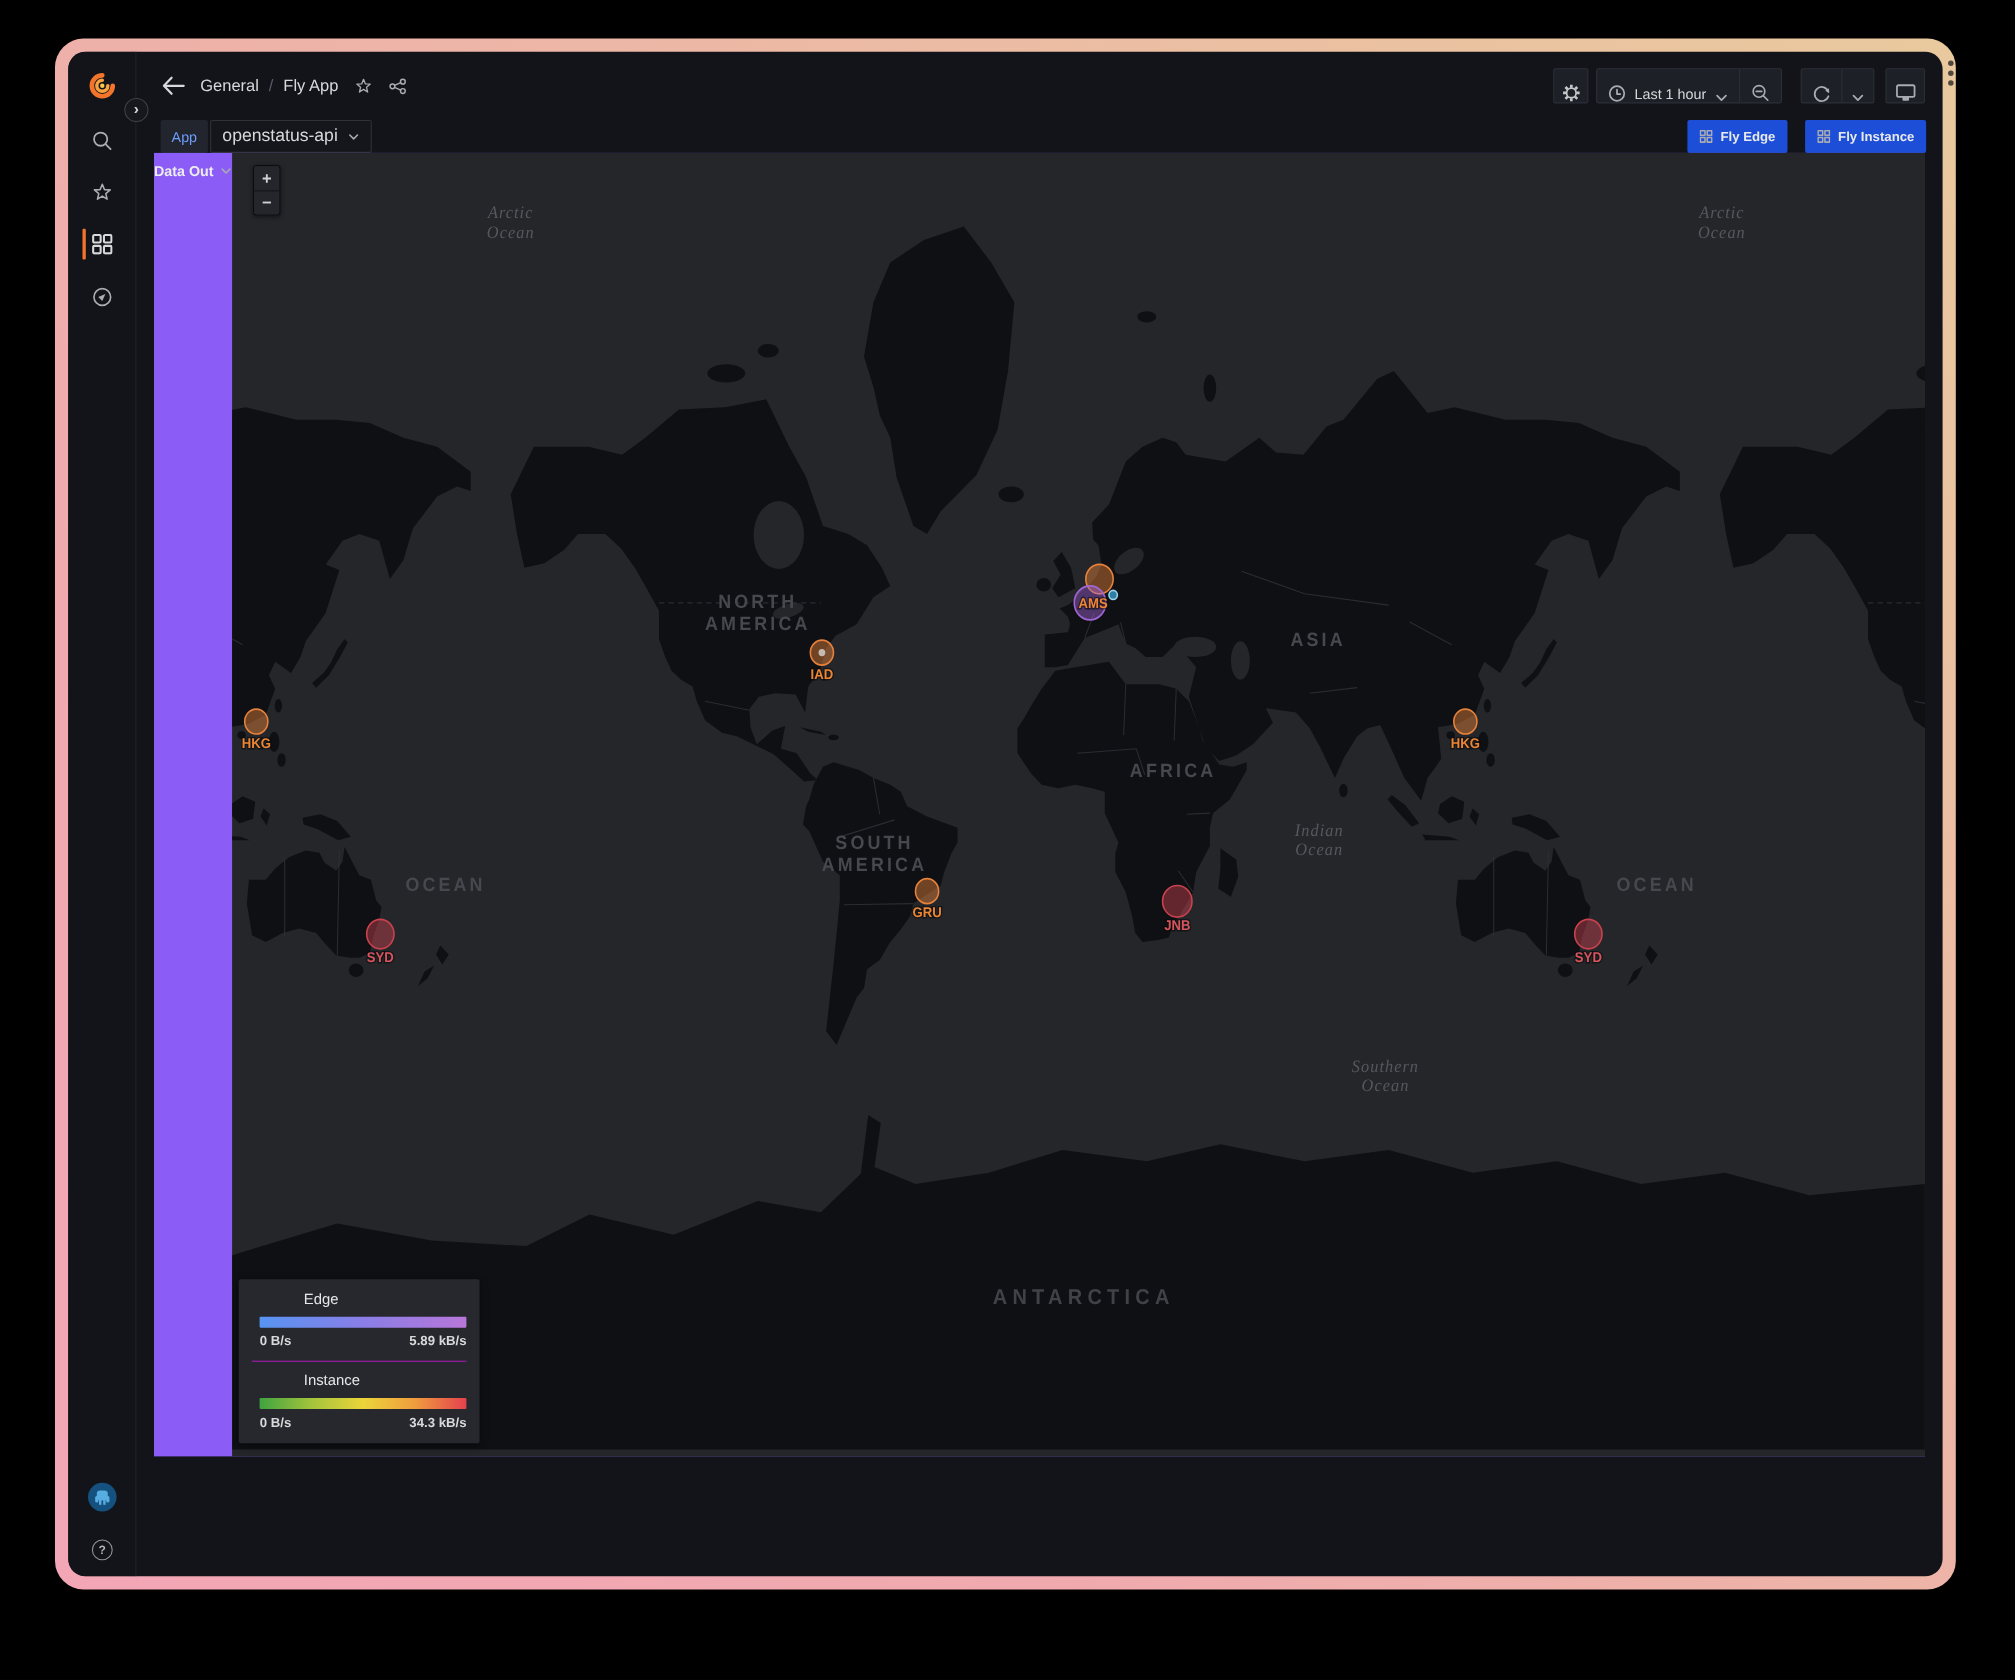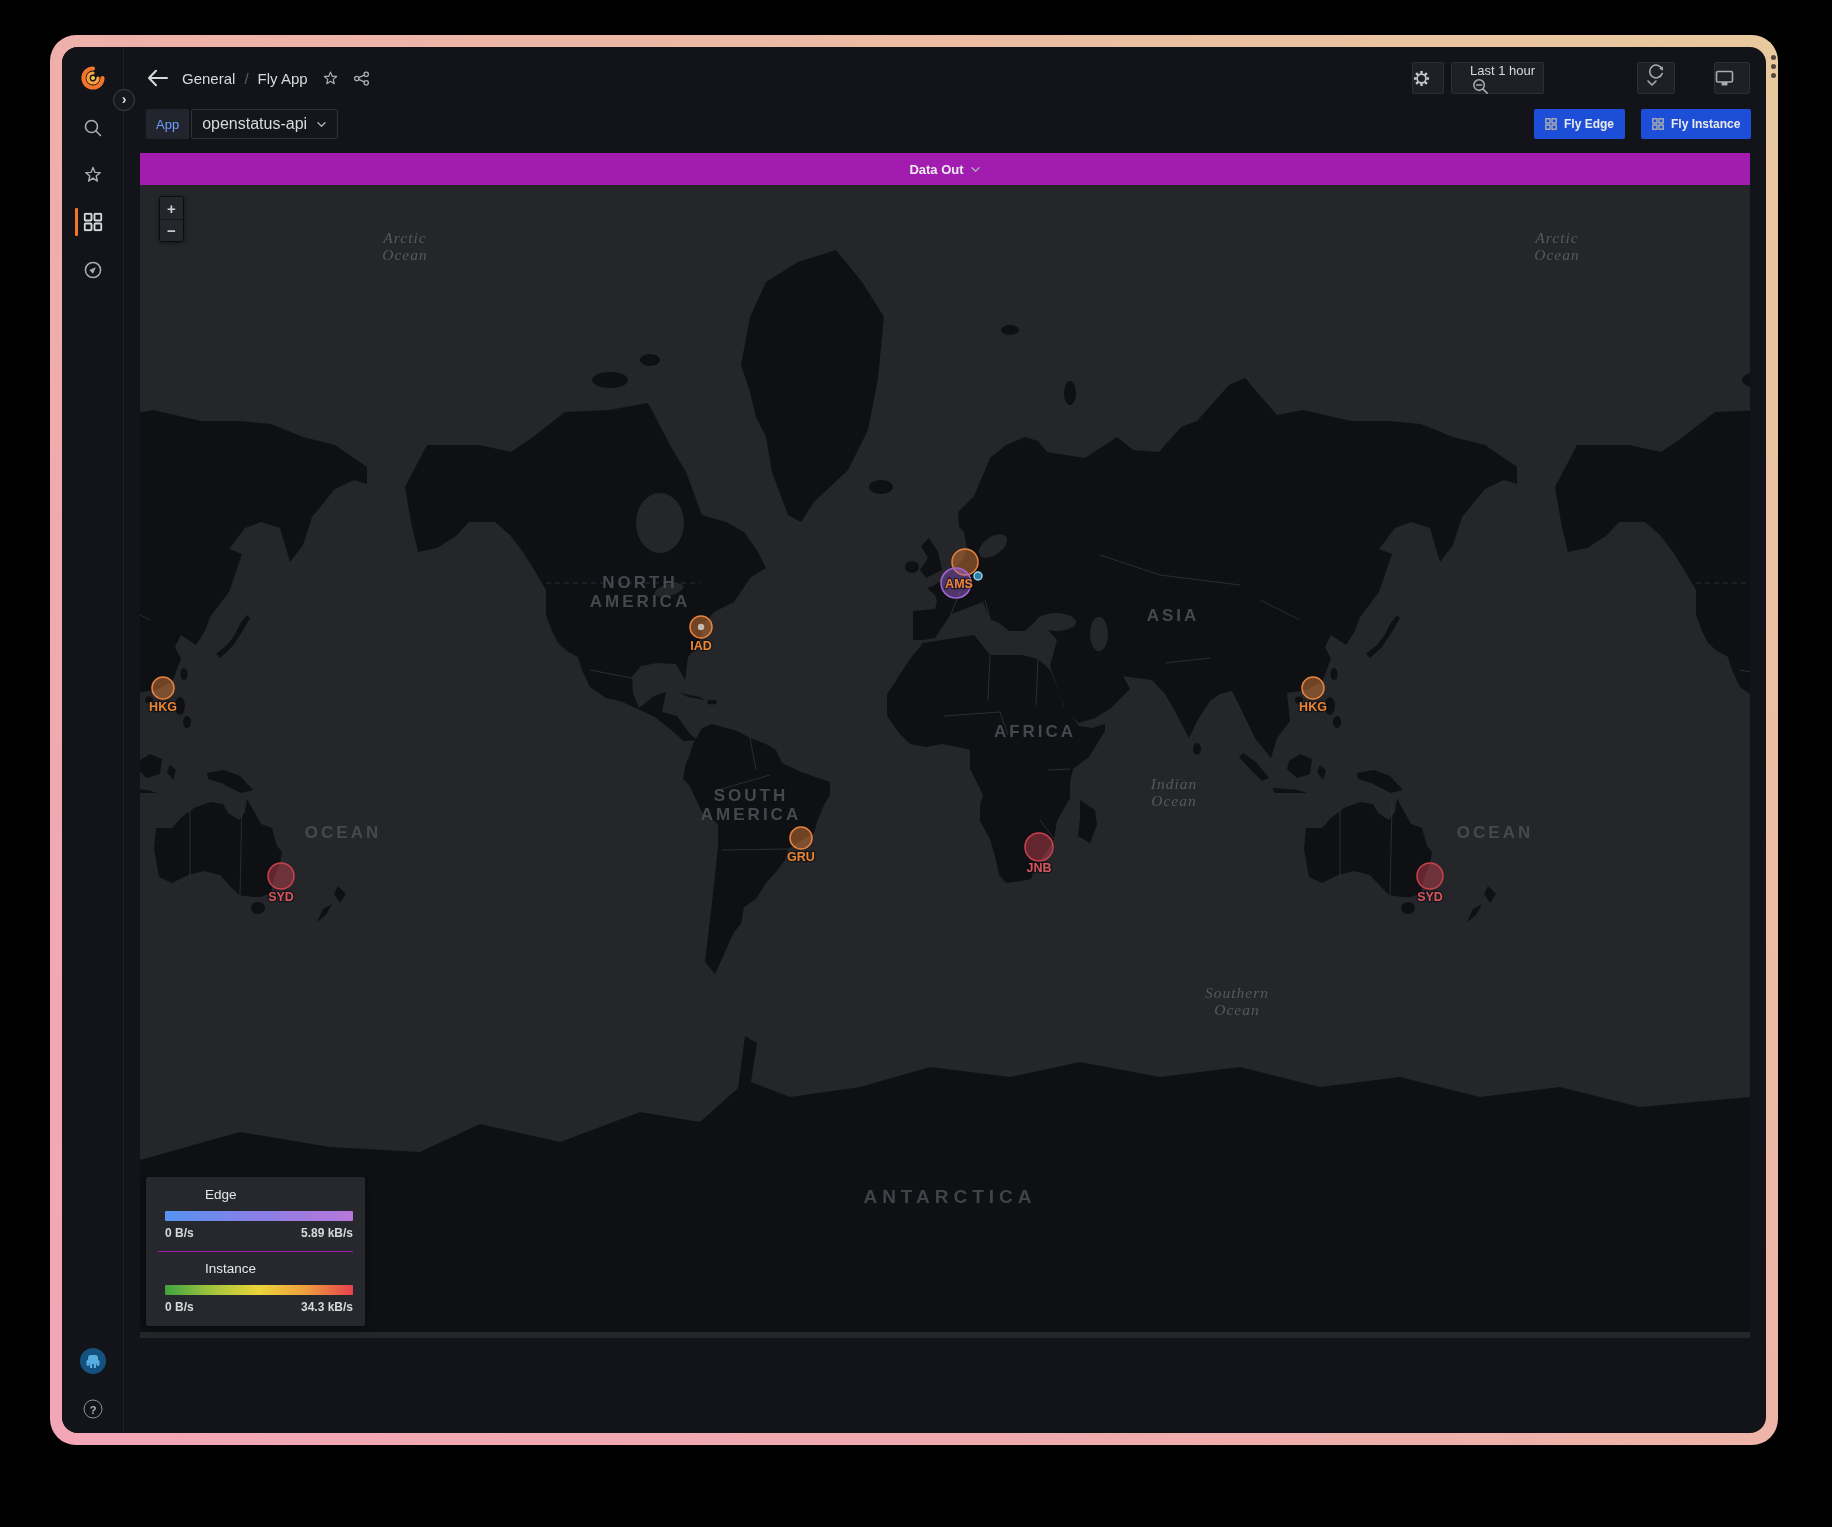--- a/index.html
+++ b/index.html
@@ -34,39 +34,39 @@
   
   .topbar { position:absolute; left:0; right:0; top:0; height:62px; }
   .back-btn { position:absolute; left:84px; top:19px; width:24px; height:24px;
     display:flex; align-items:center; justify-content:center; cursor:pointer; }
   .breadcrumb { position:absolute; left:120px; top:0; height:62px; display:flex;
     align-items:center; font-size:15px; color:#D8D9DA;justify-content:space-between; }
   .crumb { cursor:pointer; }
   .crumb-sep { color:#5A5D63; margin:0 9px; }
   .crumb-icon { margin-left:14px; display:flex; cursor:pointer; }
   .tb-group { position:absolute; top:15px; height:32px; background:#1D2026;
-    border:1px solid #2C2F36; border-radius:2px; display:flex; align-items:flex-start;
-    color:#D8D9DA; cursor:pointer;flex-direction:column; }
+    border:1px solid #2C2F36; border-radius:2px; display:flex; align-items:flex-end;
+    color:#D8D9DA; cursor:pointer; }
   .tb-divider { width:1px; align-self:stretch; background:#2C2F36; }
   .time-label { font-size:13px; font-weight:500; margin:0 8px 0 8px; white-space:nowrap; }
 
   
   .var-group { position:absolute; left:84px; top:62px; height:30px; display:flex; gap:2px; }
   .var-label { background:#22252D; border-radius:2px; color:#6E9FFF; font-size:13px;
     font-weight:500; display:flex; align-items:center; padding:0 10px; }
   .var-value { background:#14161B; border:1px solid #2E3138; border-radius:2px;
     color:#D8D9DA; font-size:16px; display:flex; align-items:center; gap:9px;
     padding:0 10px; cursor:pointer; }
   .fly-btn { position:absolute; top:62px; height:30px; background:#1d4ed8;
     border-radius:2px; display:flex; align-items:center; gap:7px; padding:0 11px;
     font-size:12px; font-weight:bold; color:#E9EAEB; cursor:pointer; }
 
   
-  .panel { position:absolute; left:78px; top:106px; width:1610px; height:1185px;
-    background:#a21caf; display:flex; flex-direction:column; }
+  .panel { position:absolute; left:78px; top:92px; width:1610px; height:1185px;
+    background:#8b5cf6; display:flex; }
   .panel-header { height:32px; display:flex; align-items:center; justify-content:center;
     gap:6px; font-size:13px; font-weight:600; color:#ECEDEE; cursor:pointer; }
   .map { flex:1; position:relative; background:#24262A; overflow:hidden; }
   .map-svg { position:absolute; inset:0; width:100%; height:100%; display:block; }
 
   .land { fill:#0F1014; }
   .cutout { fill:#24262A; }
   .border-line { fill:none; stroke:#2E3136; stroke-width:1; opacity:.85; }
   .border-dashed { stroke-dasharray:5 4; }
   .marker-label { font-family:"Liberation Sans",sans-serif; font-size:12.5px;

